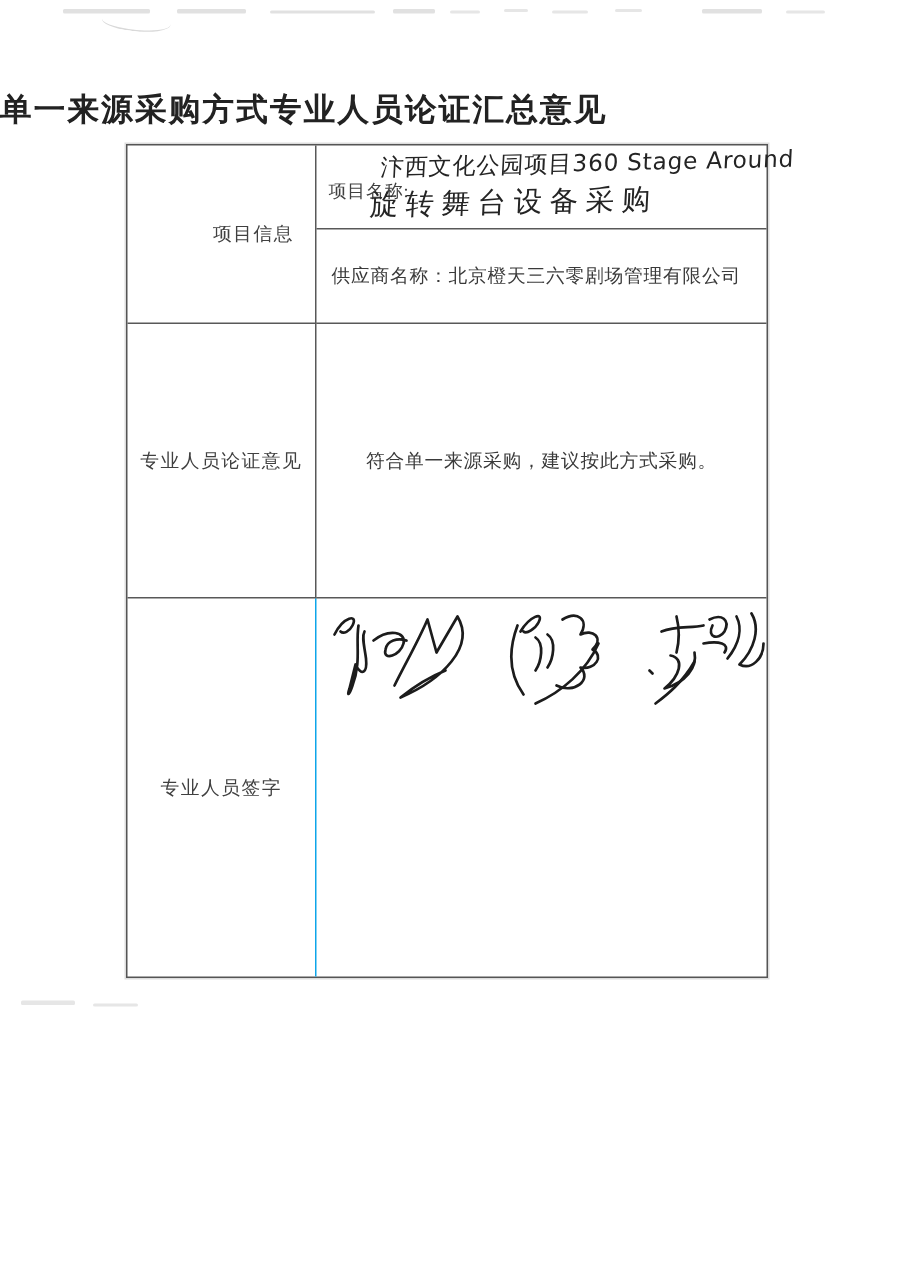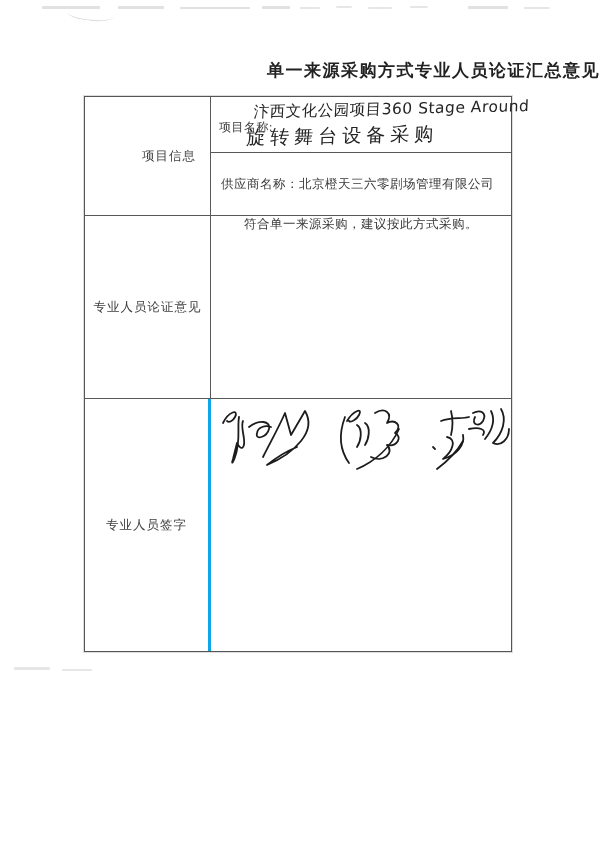--- a/index.html
+++ b/index.html
@@ -16,22 +16,22 @@
   .noise.light { background: #d6d6d6; opacity: .6; }
   .squiggle {
     position: absolute; width: 46px; height: 12px;
     border-bottom: 1px solid #c9c9c9; border-radius: 0 0 60% 40%;
     opacity: .7; transform: rotate(8deg);
   }
 
   .doc-title {
     position: absolute;
     top: 59px; left: 0; width: 100%;
-    text-align: right;
-    font-size: 17px;
+    text-align: left;
+    font-size: 21px;
     font-weight: bold;
     color: #222222;
     letter-spacing: 1.5px;
   }
 
   .main-table {
     position: absolute;
     left: 84px; top: 96px;
     width: 426px; height: 554px;
     display: grid;
@@ -44,22 +44,22 @@
   }
   .cell { box-sizing: border-box; border-color: #585858; }
   .cell.label-cell {
     display: flex; align-items: center; justify-content: center;
     letter-spacing: 1px; color: #404040;
   }
   .c-projinfo   { grid-column: 1; grid-row: 1 / 3; border-right: 1px solid #585858; border-bottom: 1px solid #585858; padding-left: 43px; }
   .c-projname   { grid-column: 2; grid-row: 1; border-bottom: 1px solid #585858; position: relative; }
   .c-supplier   { grid-column: 2; grid-row: 2; border-bottom: 1px solid #585858; display: flex; align-items: center; padding-left: 10px; letter-spacing: .5px; }
   .c-oplabel    { grid-column: 1; grid-row: 3; border-right: 1px solid #585858; border-bottom: 1px solid #585858; }
-  .c-opinion    { grid-column: 2; grid-row: 3; border-bottom: 1px solid #585858; display: flex; align-items: flex-start; justify-content: center; letter-spacing: .5px; }
-  .c-siglabel   { grid-column: 1; grid-row: 4; border-right: 3px solid #0ea5e9; }
+  .c-opinion    { grid-column: 2; grid-row: 3; border-bottom: 1px solid #585858; display: flex; align-items: center; justify-content: center; letter-spacing: .5px; }
+  .c-siglabel   { grid-column: 1; grid-row: 4; border-right: 1px solid #0ea5e9; }
   .c-signatures { grid-column: 2; grid-row: 4; position: relative; }
 
   .projname-label {
     position: absolute; left: 8px; top: 22px;
     font-size: 12px; color: #404040; letter-spacing: .5px; text-align: right;
   }
   .handwriting {
     position: absolute; left: 42px; top: 0px;
     font-family: "DejaVu Sans", sans-serif;
     color: #242424;

